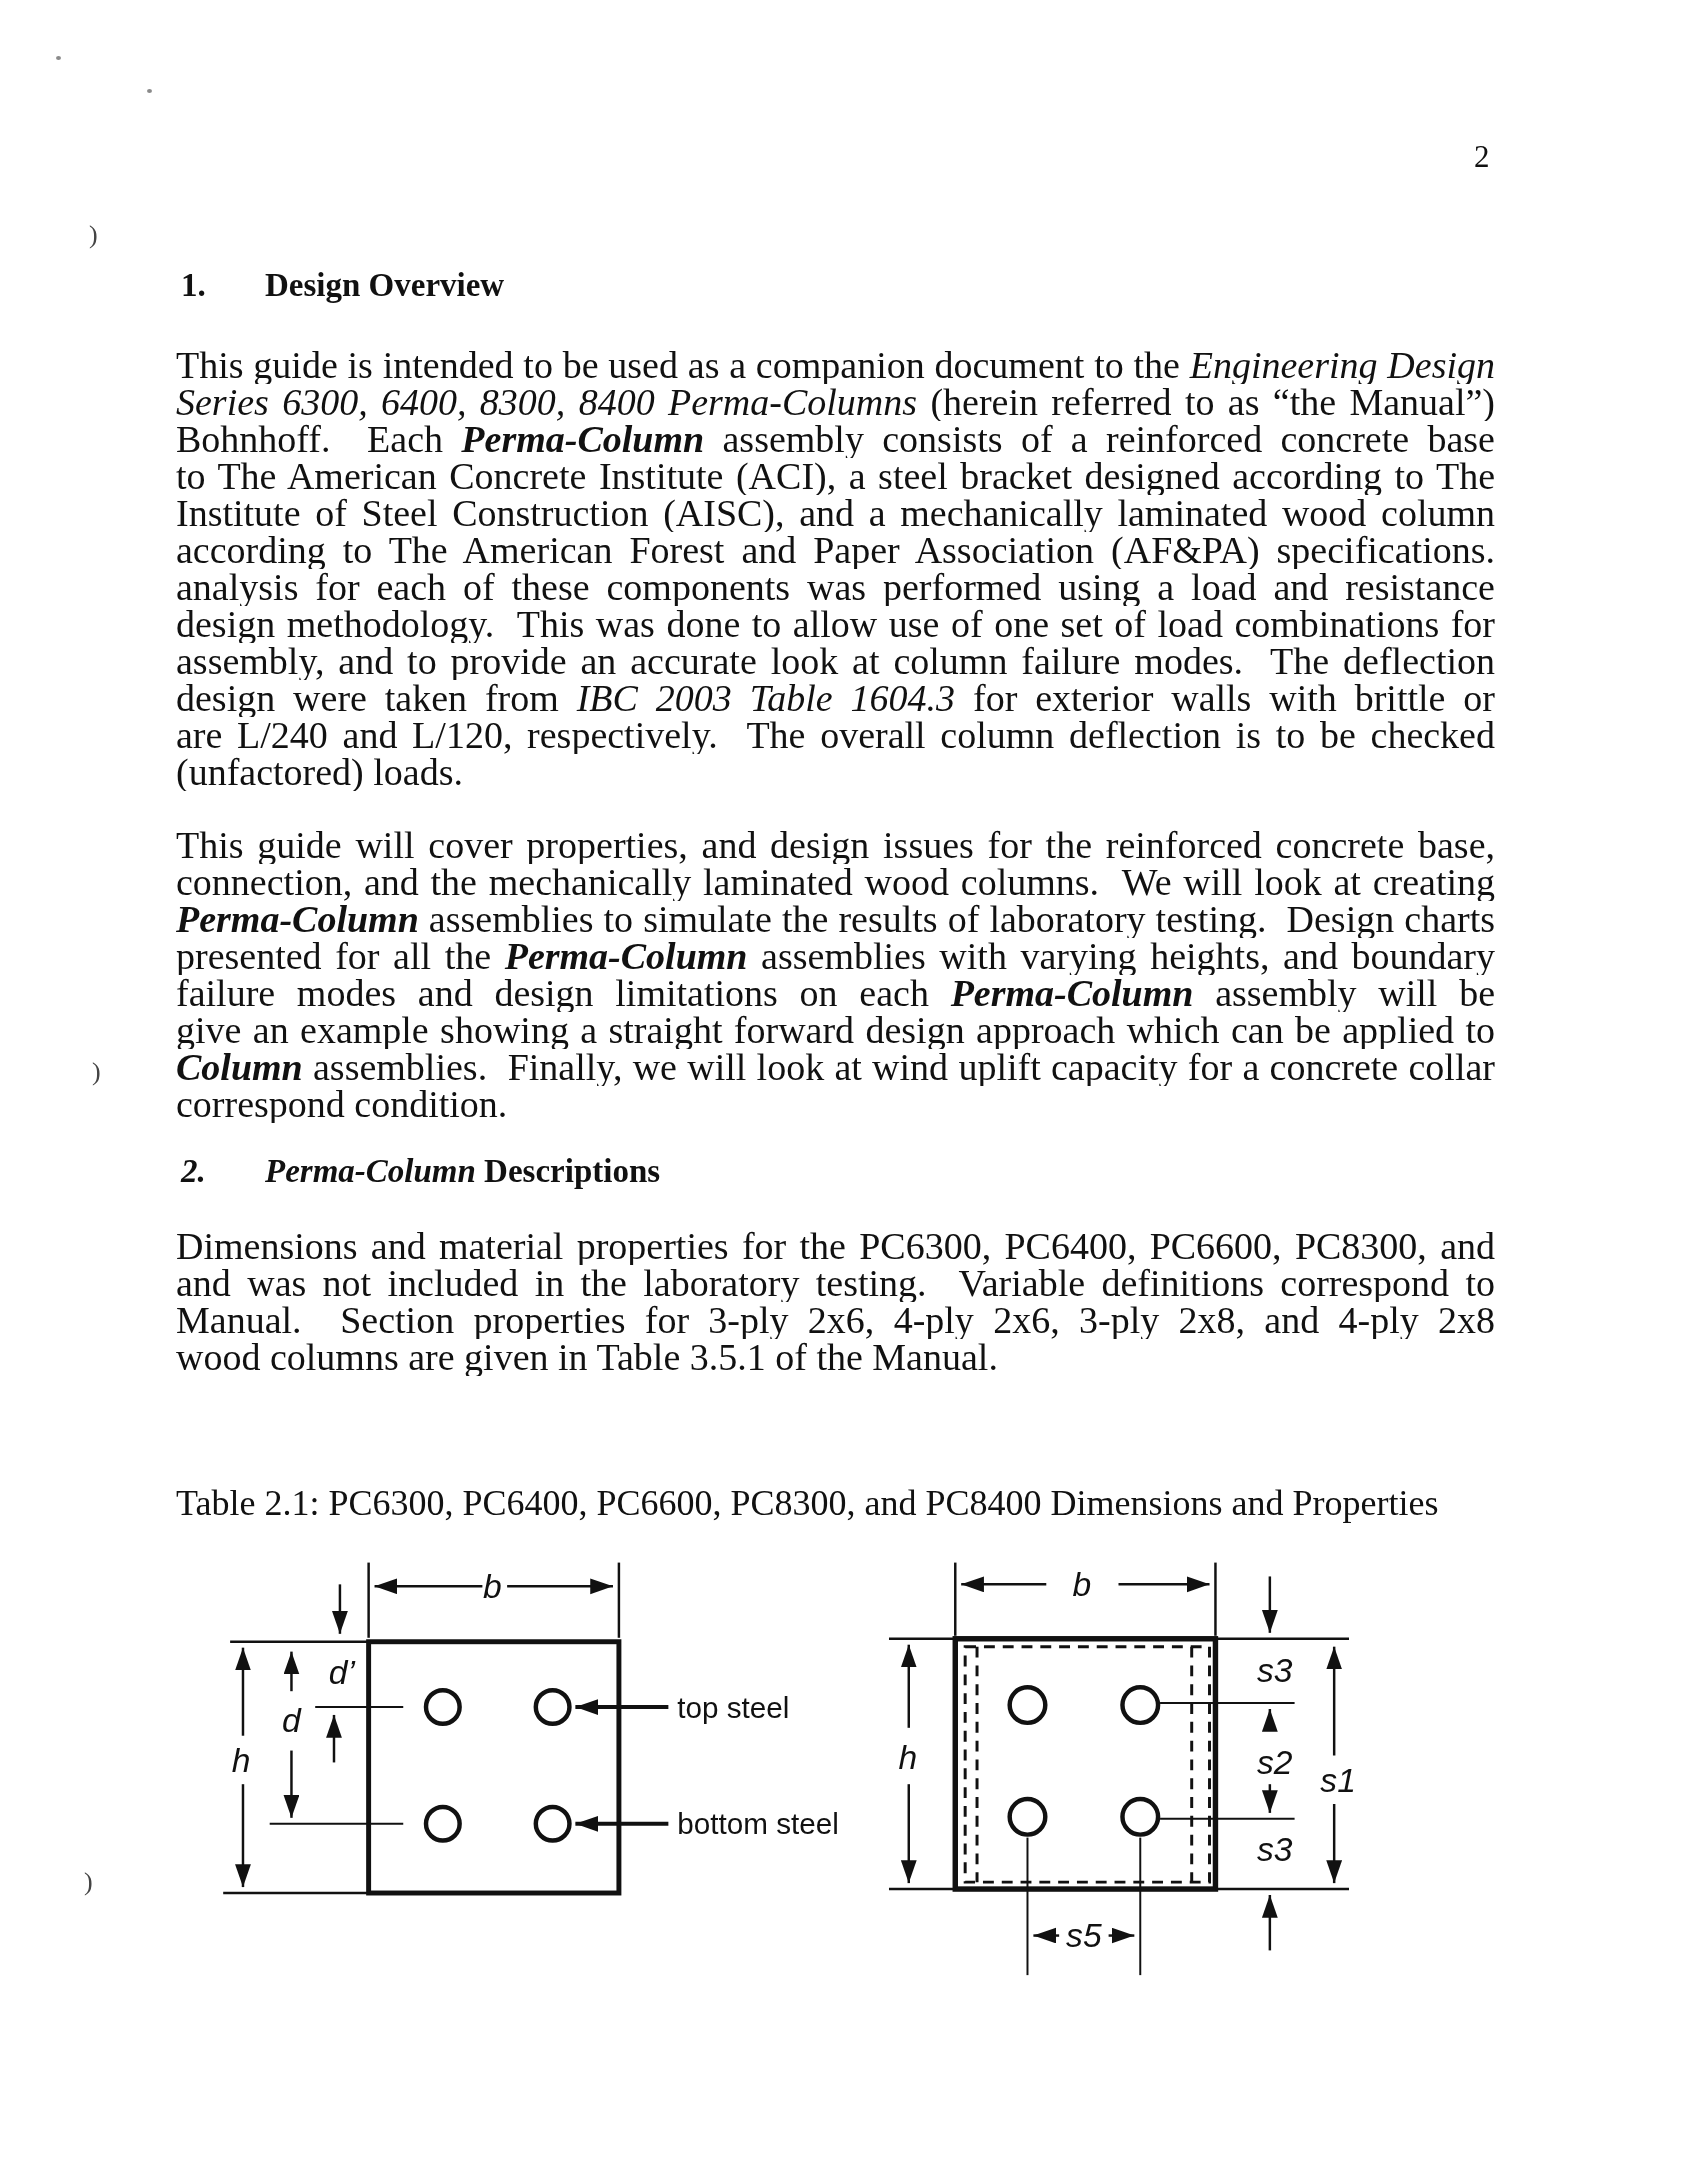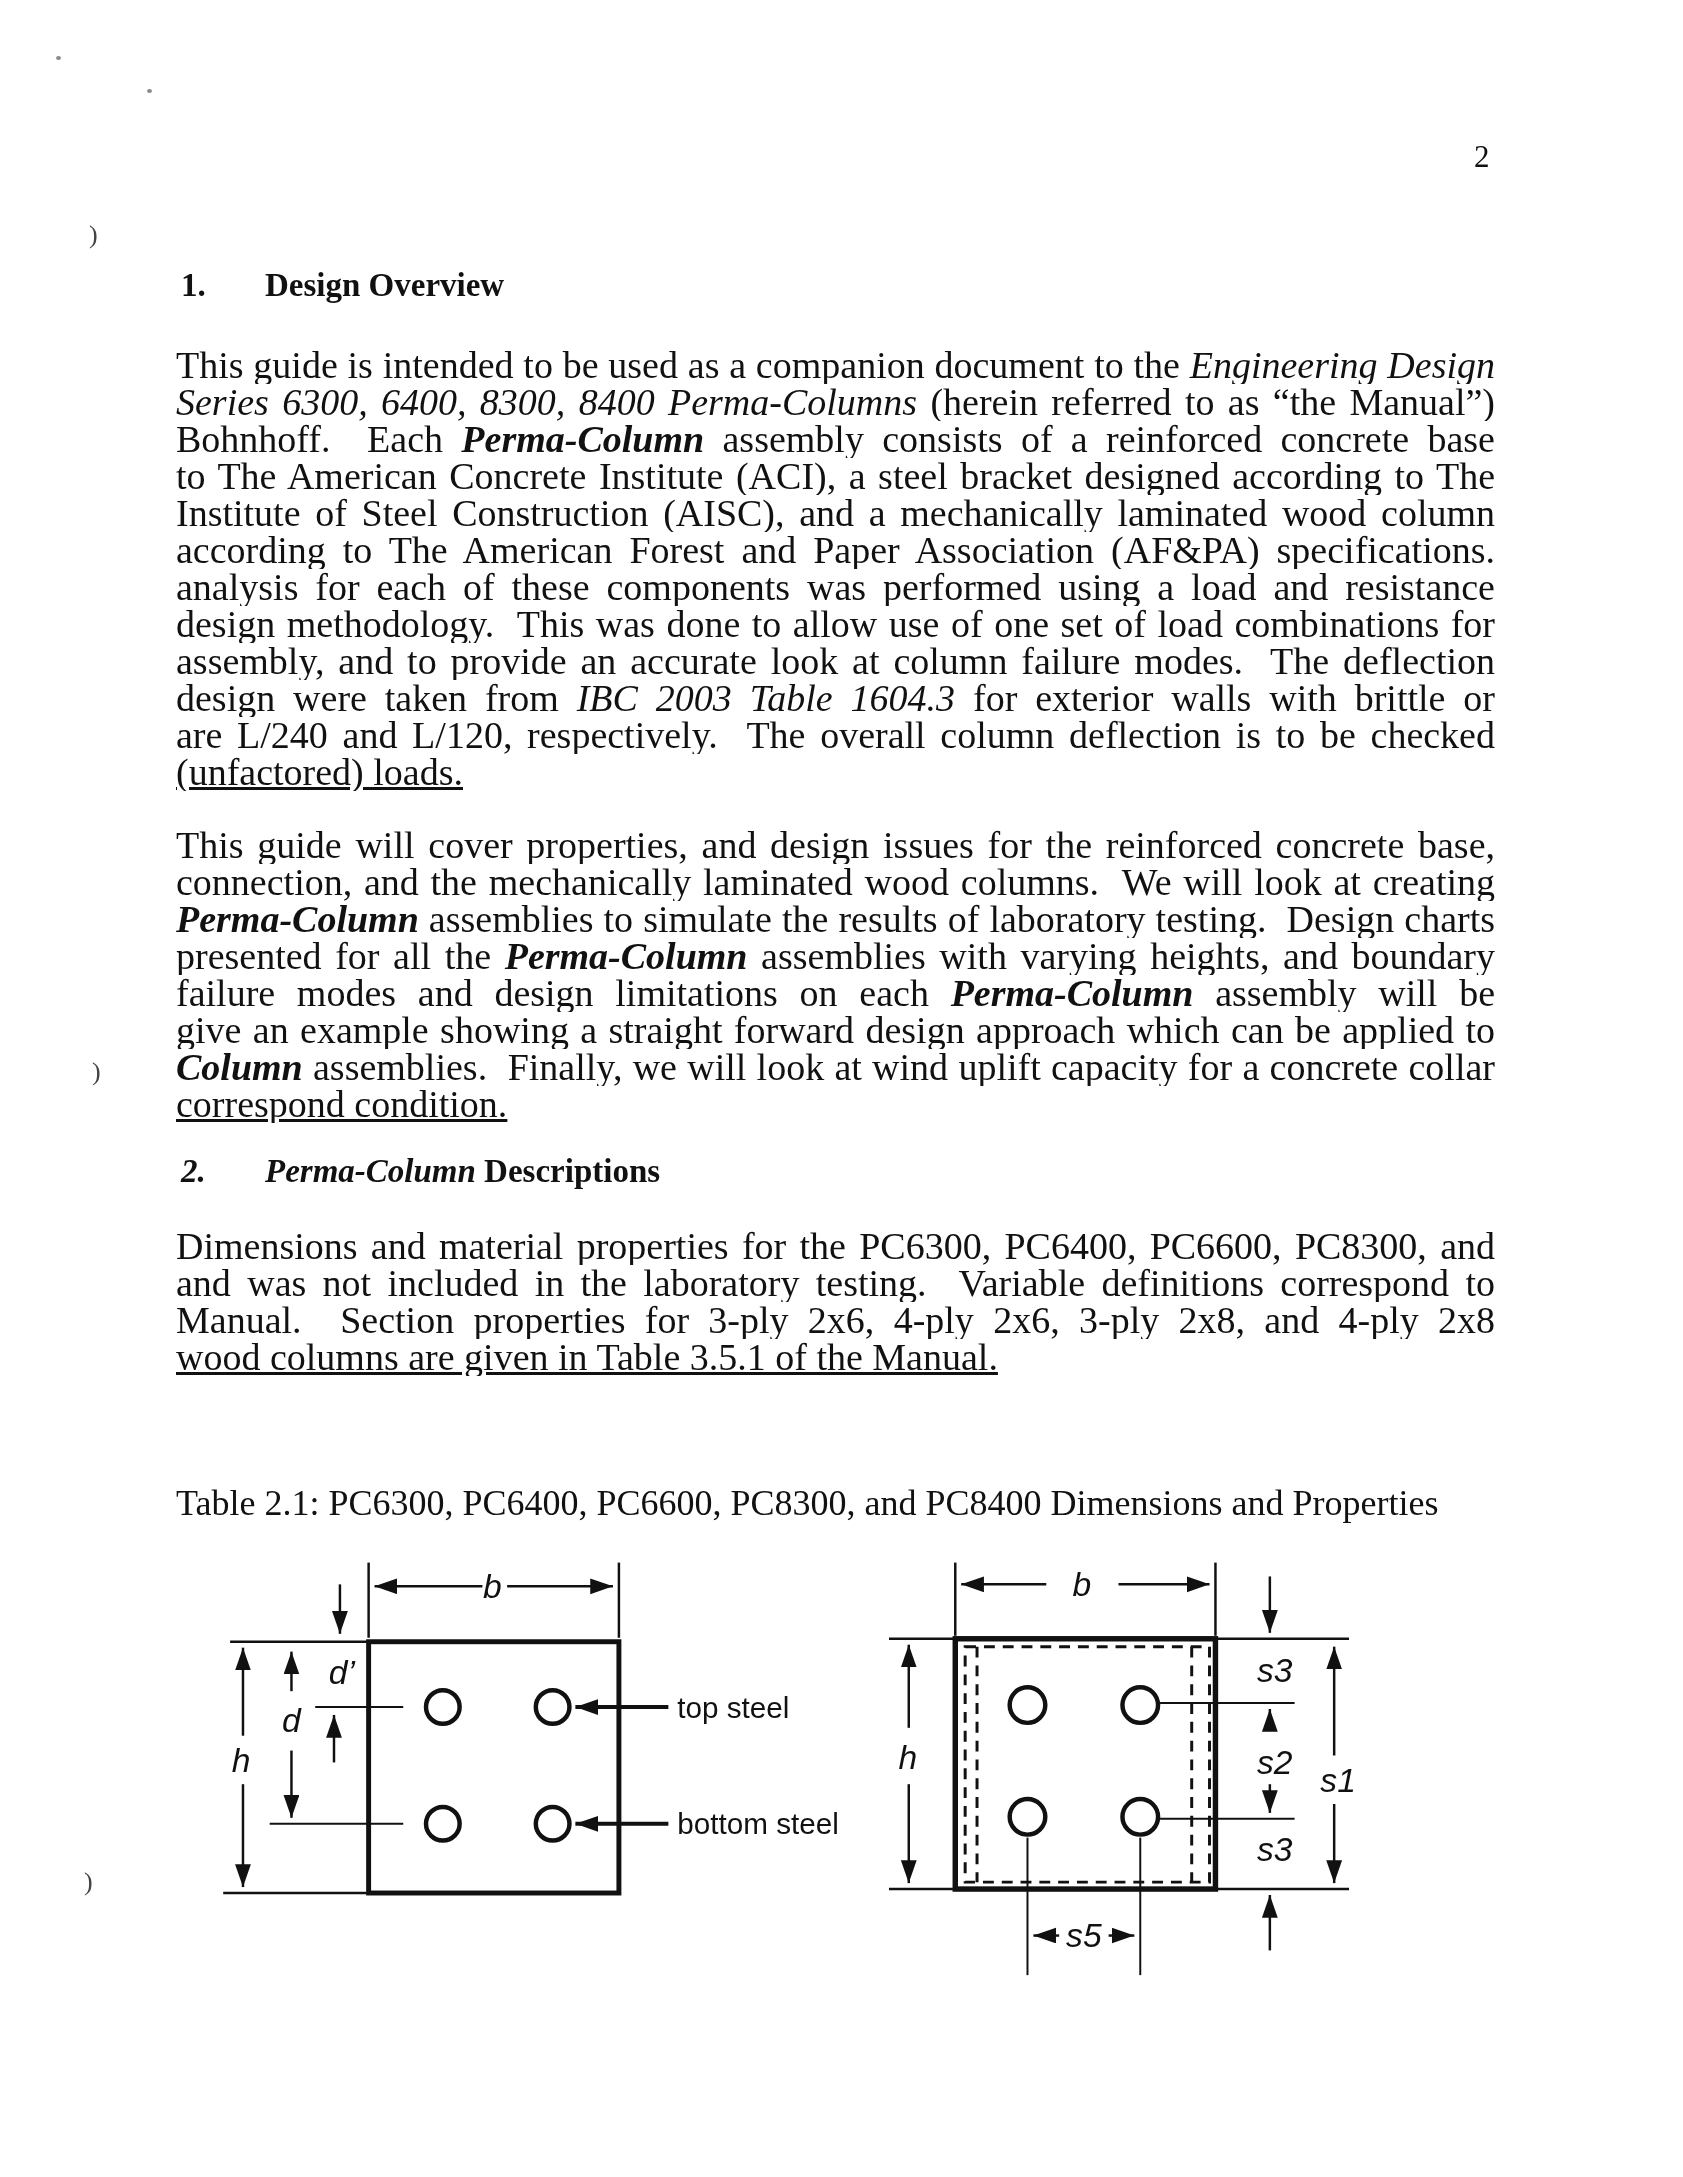--- a/index.html
+++ b/index.html
@@ -8,21 +8,21 @@
   .pnum{position:absolute;left:1474px;top:139px;font-size:31px;}
   .hdg{position:absolute;left:181px;font-size:33px;font-weight:bold;white-space:pre;}
   .hdg1{top:267px;font-family:Liberation Serif, serif;}
   .hdg2{top:1153px;}
   .hnum{display:inline-block;width:84px;font-weight:bold;}
   .hdg2 .hnum{font-style:italic;}
   .ti{font-style:italic;}
   .para{position:absolute;left:176px;width:1319px;font-size:38px;}
   .p1{top:347px;} .p2{top:827px;} .p3{top:1228px;}
   .tline{line-height:37px;height:37px;text-align:justify;text-align-last:justify;white-space:pre-wrap;overflow:hidden;}
-  .tline.last{text-align-last:left;text-decoration:underline;}
+  .tline.last{text-align-last:left;}
   .s-n{} .s-i{font-style:italic;} .s-bi{font-weight:bold;font-style:italic;}
   .caption{position:absolute;left:176px;top:1482px;font-size:36px;white-space:pre;}
   .fig{position:absolute;left:0;top:1525px;}
   .fig line,.fig rect,.fig circle,.fig path.ln{stroke:#111;fill:none;}
   .flab{font-family:"Liberation Sans",sans-serif;font-size:34px;font-style:italic;fill:#111;stroke:none;}
   .flab2{font-family:"Liberation Sans",sans-serif;font-size:30px;font-style:normal;fill:#111;stroke:none;}
   .art{position:absolute;color:#444;font-size:26px;font-family:"Liberation Serif",serif;}
   .art1{left:89px;top:220px;}
   .art2{left:92px;top:1057px;}
   .art3{left:84px;top:1867px;}

